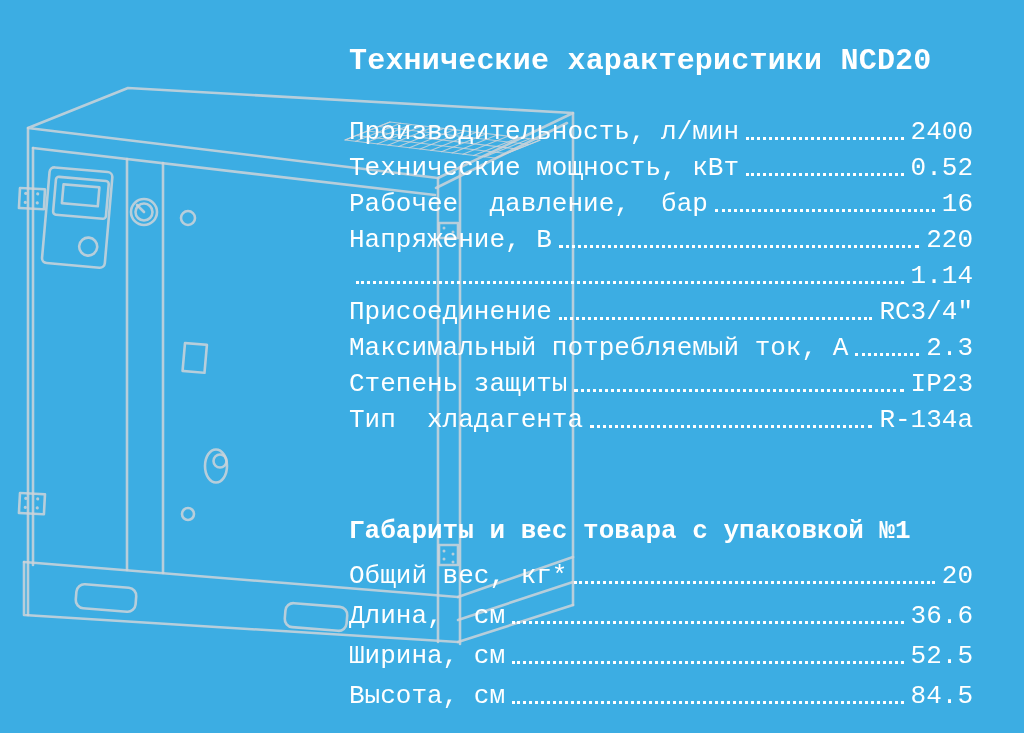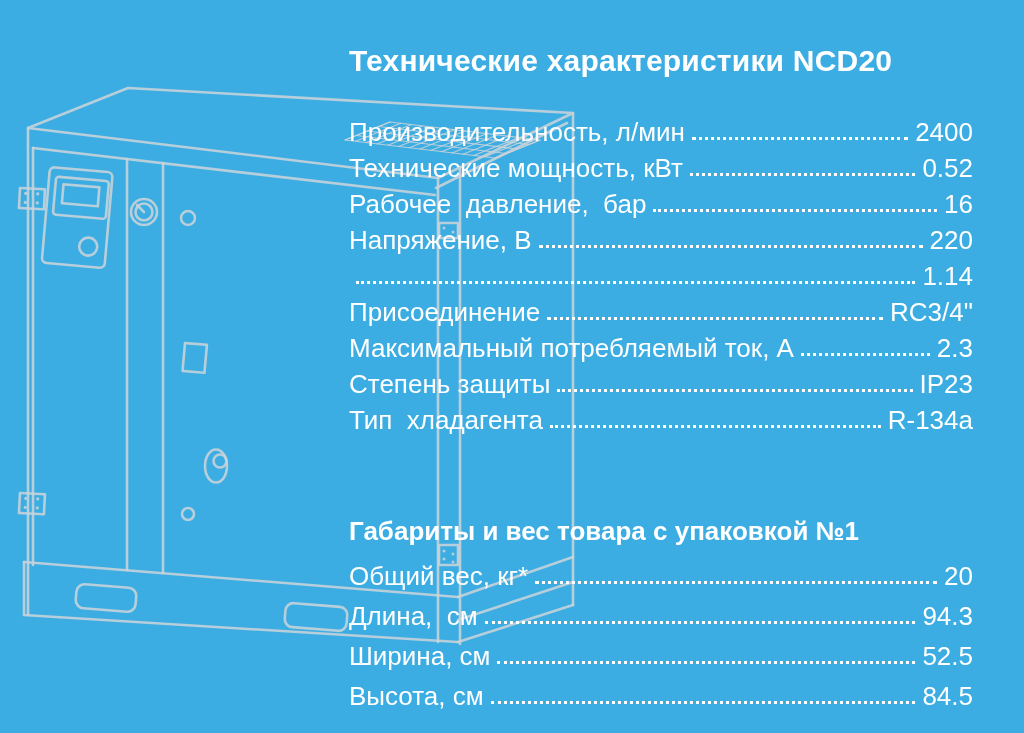--- a/index.html
+++ b/index.html
@@ -6,21 +6,21 @@
     --bg:#3CADE3;
     --line:#CCD3D9;
     --fg:#FFFFFF;
   }
   html,body{margin:0;padding:0;}
   .page{
     position:relative;
     width:1024px;height:733px;
     background:var(--bg);
     overflow:hidden;
-    font-family:Liberation Sans, sans-serif;
+    font-family:Liberation Mono, monospace;
     color:var(--fg);
   }
   .art{position:absolute;left:15px;top:70px;width:600px;height:600px;}
   .art .ln{fill:none;stroke:var(--line);stroke-width:2.6;opacity:.85;stroke-linejoin:round;stroke-linecap:round;}
   .art .thin{stroke-width:1.1;}
   .art .dot{fill:var(--line);stroke:none;opacity:.85;}
   .content{position:absolute;left:349px;top:36px;width:624px;}
   .title{
     font-size:30px;font-weight:bold;letter-spacing:.2px;
     margin:8px 0 36px 0;line-height:34px;white-space:nowrap;
@@ -178,21 +178,21 @@
 
     <div class="spec-list dims">
       <div class="row">
         <span class="label">Общий вес, кг*</span>
         <span class="leader"></span>
         <span class="value">20</span>
       </div>
       <div class="row">
         <span class="label">Длина,  см</span>
         <span class="leader"></span>
-        <span class="value">94.3</span>
+        <span class="value">36.6</span>
       </div>
       <div class="row">
         <span class="label">Ширина, см</span>
         <span class="leader"></span>
         <span class="value">52.5</span>
       </div>
       <div class="row">
         <span class="label">Высота, см</span>
         <span class="leader"></span>
         <span class="value">84.5</span>

